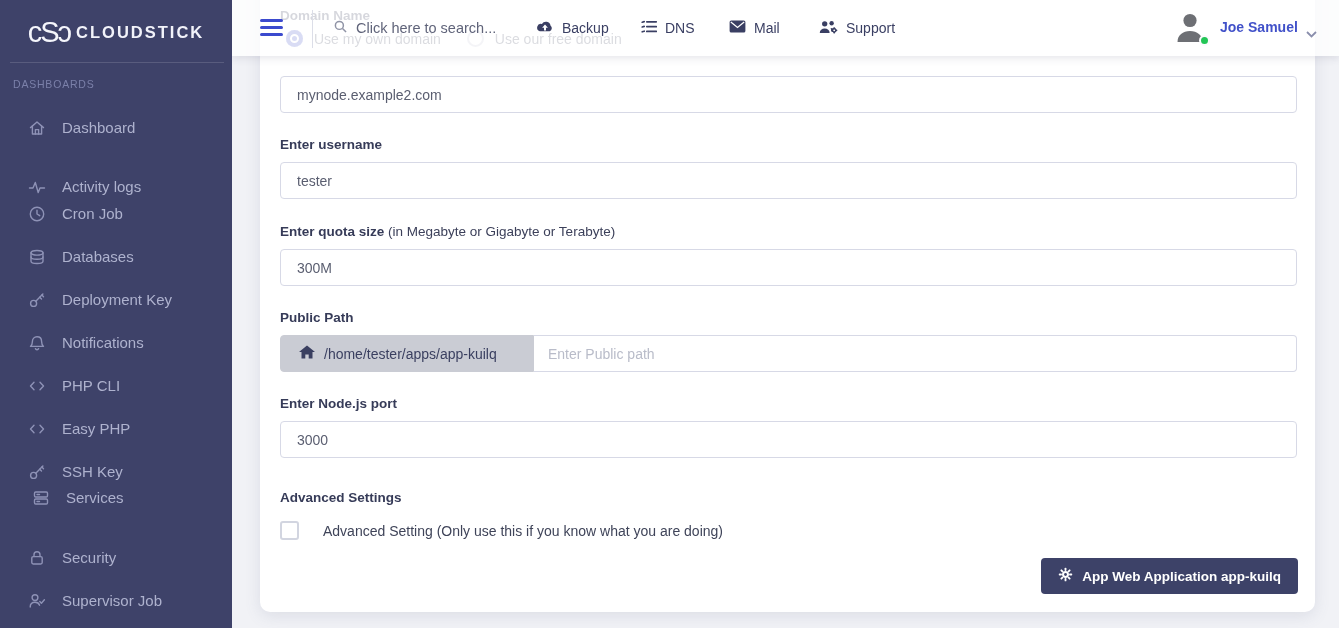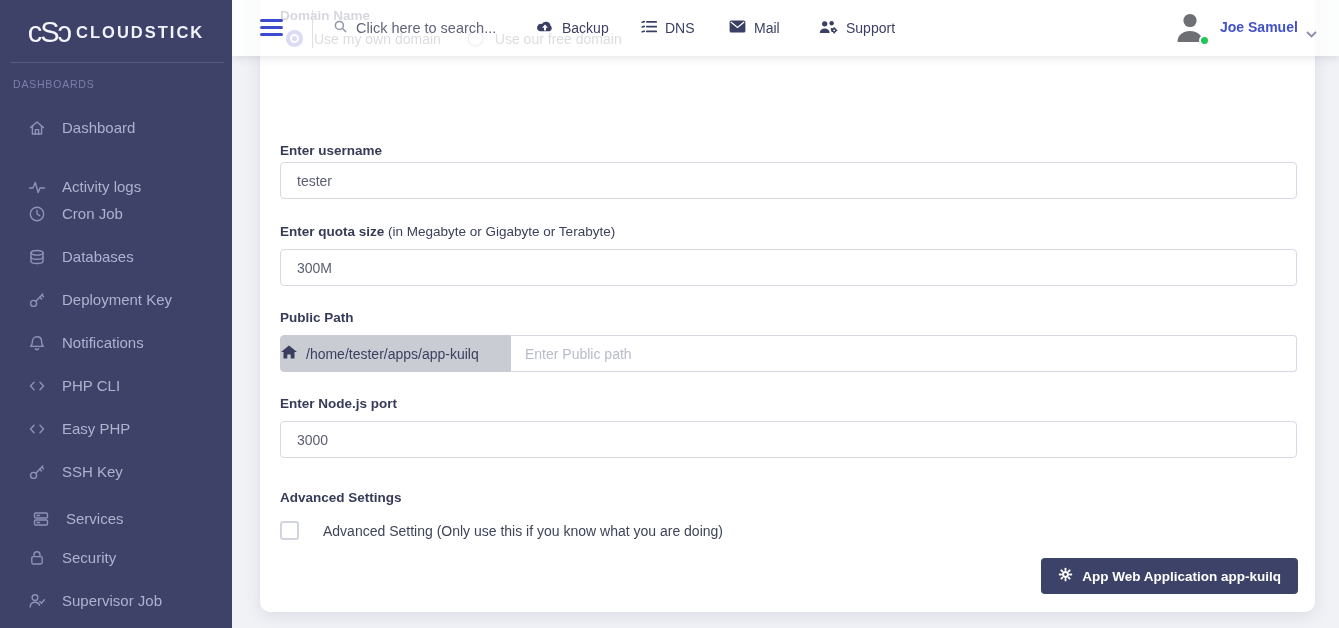--- a/index.html
+++ b/index.html
@@ -39,21 +39,21 @@
   .lbl .hint { font-weight:400; color:#3c405a; }
   .txt-input { position:absolute; left:20px; width:1017px; height:37px; border:1px solid #d7d9e6; border-radius:4px; background:#fff; font-family:"Liberation Sans",sans-serif; font-size:14px; color:#5a5e70; padding:0 16px; outline:none; }
   .txt-input::placeholder { color:#b9bcc9; }
   .radio-row { position:absolute; left:26px; top:54px; display:flex; align-items:center; }
   .radio { width:17px; height:17px; border-radius:50%; flex:0 0 17px; }
   .radio.on { background:#4150c6; box-shadow:inset 0 0 0 4px #4150c6, inset 0 0 0 6px #ffffff; }
   .radio.off { background:#fff; border:2px solid #c6c9d6; }
   .radio-label { font-size:14px; color:#4a4f66; margin-left:11px; }
   .radio-gap { width:26px; }
   .path-group { position:absolute; left:20px; top:359px; width:1017px; height:37px; display:flex; }
-  .path-addon { width:231px; background:#caccd4; border:1px solid #caccd4; border-radius:4px 0 0 4px; display:flex; align-items:center; gap:9px; padding-left:0; font-size:14px; color:#3a3f60; }
+  .path-addon { width:254px; background:#caccd4; border:1px solid #caccd4; border-radius:4px 0 0 4px; display:flex; align-items:center; gap:9px; padding-left:18px; font-size:14px; color:#3a3f60; }
   .path-input { flex:1; height:37px; border:1px solid #d7d9e6; border-left:none; border-radius:0 4px 4px 0; font-family:"Liberation Sans",sans-serif; font-size:14px; color:#5a5e70; padding:0 14px; outline:none; }
   .path-input::placeholder { color:#b9bcc9; }
   .checkbox-row { position:absolute; left:20px; top:545px; display:flex; align-items:center; gap:24px; }
   .checkbox { width:19px; height:19px; border:2px solid #d2d5e0; border-radius:3px; background:#fff; appearance:none; -webkit-appearance:none; cursor:pointer; }
   .checkbox-label { font-size:14px; color:#3f4459; }
   .submit-btn { position:absolute; right:17px; top:582px; height:36px; background:#3d4268; color:#fff; border:none; border-radius:4px; display:flex; align-items:center; gap:9px; padding:0 17px; font-family:"Liberation Sans",sans-serif; font-size:13.5px; font-weight:700; cursor:pointer; }
 </style>
 </head>
 <body>
 
@@ -64,22 +64,23 @@
     <div class="lbl" style="top:32px;">Domain Name</div>
 
     <div class="radio-row">
       <span class="radio on"></span>
       <span class="radio-label">Use my own domain</span>
       <span class="radio-gap"></span>
       <span class="radio off"></span>
       <span class="radio-label">Use our free domain</span>
     </div>
 
-
-    <div class="lbl" style="top:167px;">Enter username</div>
+    <input class="txt-input" style="top: 100px;" type="text" value="mynode.example2.com">
+
+    <div class="lbl" style="top:161px;">Enter username</div>
     <input class="txt-input" style="top: 186px;" type="text" value="tester">
 
     <div class="lbl" style="top:248px;"><span>Enter quota size</span><span class="hint"> (in Megabyte or Gigabyte or Terabyte)</span></div>
     <input class="txt-input" style="top: 273px;" type="text" value="300M">
 
     <div class="lbl" style="top:334px;">Public Path</div>
     <div class="path-group">
       <div class="path-addon">
         <span>
           <svg width="16" height="14" viewBox="0 0 16 14">
@@ -287,21 +288,21 @@
       <span class="sic">
           <svg viewBox="0 0 18 18">
             <circle cx="5.6" cy="12.4" r="3"></circle>
             <path d="M7.8 10.2 L14.9 3.1"></path>
             <path d="M11.7 6.3 L13.5 8.1"></path>
             <path d="M13.9 4.1 L15.5 5.7"></path>
           </svg>
         </span>
       <span class="slabel">SSH Key</span>
     </div>
-    <div class="side-item" style="top:497px;padding-left:32px;">
+    <div class="side-item" style="top:476px;padding-left:32px;">
       <span class="sic">
           <svg viewBox="0 0 18 18">
             <rect x="2.5" y="3" width="13" height="5" rx="1.2"></rect>
             <rect x="2.5" y="10" width="13" height="5" rx="1.2"></rect>
             <path d="M5 5.5 h2.5 M5 12.5 h2.5"></path>
           </svg>
         </span>
       <span class="slabel">Services</span>
     </div>
     <div class="side-item" style="top:536px;">

